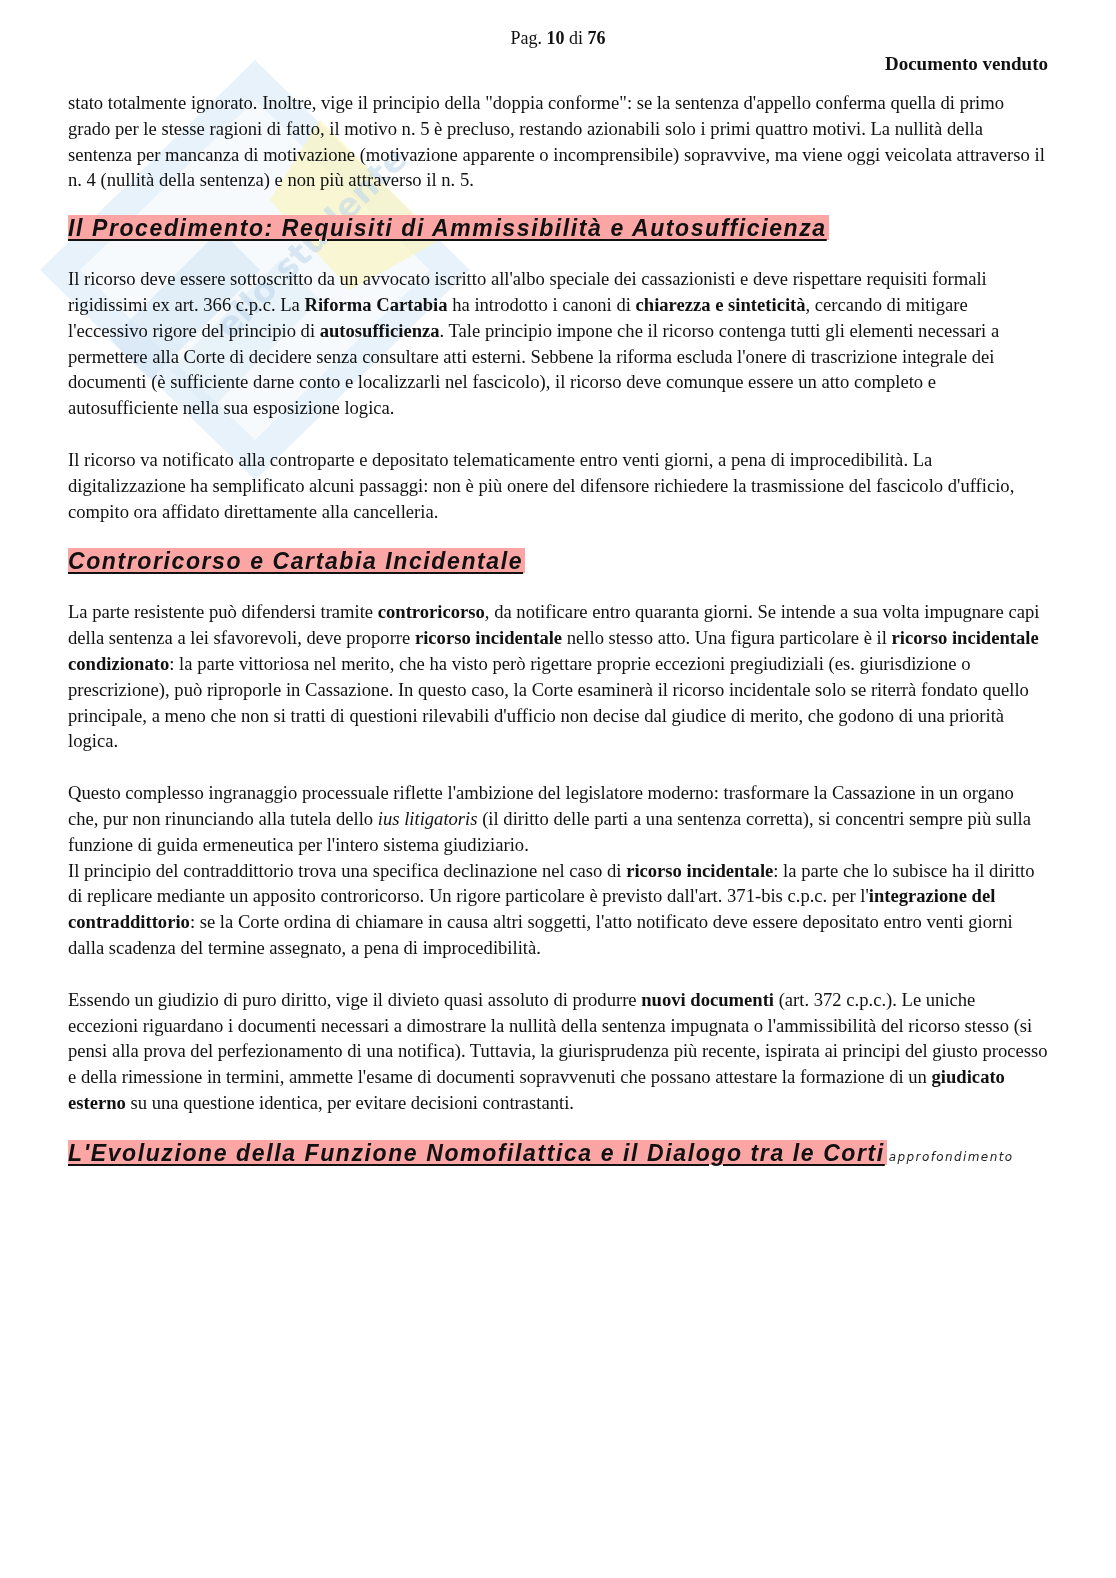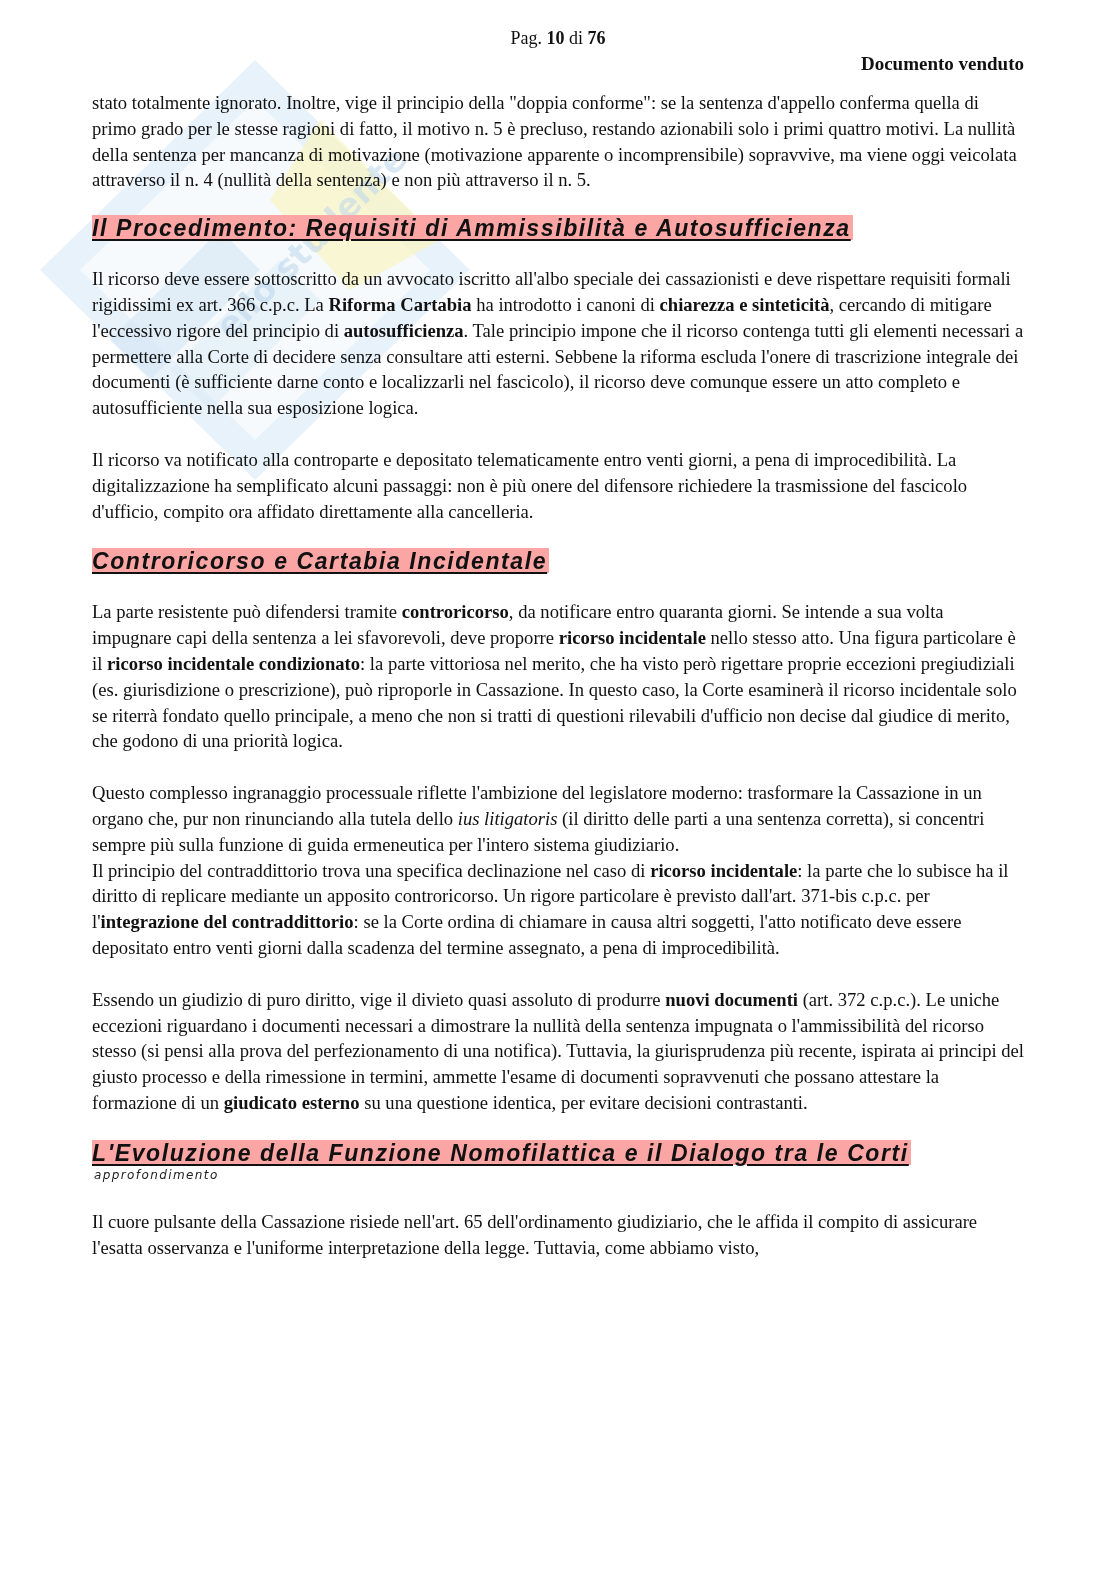--- a/index.html
+++ b/index.html
@@ -20,21 +20,21 @@
     left: 20px;
     top: 40px;
     width: 470px;
     height: 500px;
     pointer-events: none;
     z-index: 0;
   }
   .page {
     position: relative;
     z-index: 1;
-    padding: 0 92px;
+    padding: 0 68px;
   }
   .page-header {
     text-align: center;
     padding-top: 26px;
     font-size: 18px;
     line-height: 25px;
   }
   .page-header .pageno b { font-weight: bold; }
   .page-header .sold { font-weight: bold; font-size: 19px; text-align: right; }
   p {
@@ -121,15 +121,14 @@
   <p><span>Il principio del contraddittorio trova una specifica declinazione nel caso di </span><b>ricorso incidentale</b><span>: la parte che lo subisce ha il diritto di replicare mediante un apposito controricorso. Un rigore particolare è previsto dall'art. 371-bis c.p.c. per l'</span><b>integrazione del contraddittorio</b><span>: se la Corte ordina di chiamare in causa altri soggetti, l'atto notificato deve essere depositato entro venti giorni dalla scadenza del termine assegnato, a pena di improcedibilità.</span></p>
 
   <div class="gap"></div>
 
   <p><span>Essendo un giudizio di puro diritto, vige il divieto quasi assoluto di produrre </span><b>nuovi documenti</b><span> (art. 372 c.p.c.). Le uniche eccezioni riguardano i documenti necessari a dimostrare la nullità della sentenza impugnata o l'ammissibilità del ricorso stesso (si pensi alla prova del perfezionamento di una notifica). Tuttavia, la giurisprudenza più recente, ispirata ai principi del giusto processo e della rimessione in termini, ammette l'esame di documenti sopravvenuti che possano attestare la formazione di un </span><b>giudicato esterno</b><span> su una questione identica, per evitare decisioni contrastanti.</span></p>
 
   <div class="heading-wrap tight">
     <span class="heading">L'Evoluzione della Funzione Nomofilattica e il Dialogo tra le Corti</span><span class="tag">approfondimento</span>
   </div>
 
-  <p><span>Il cuore pulsante della Cassazione risiede nell'art. 65 dell'ordinamento giudiziario, che le affida il compito di assicurare l'esatta osservanza e l'uniforme interpretazione della legge. Tuttavia, come abbiamo visto,</span></p>
 
 </div>
 
 </body></html>

